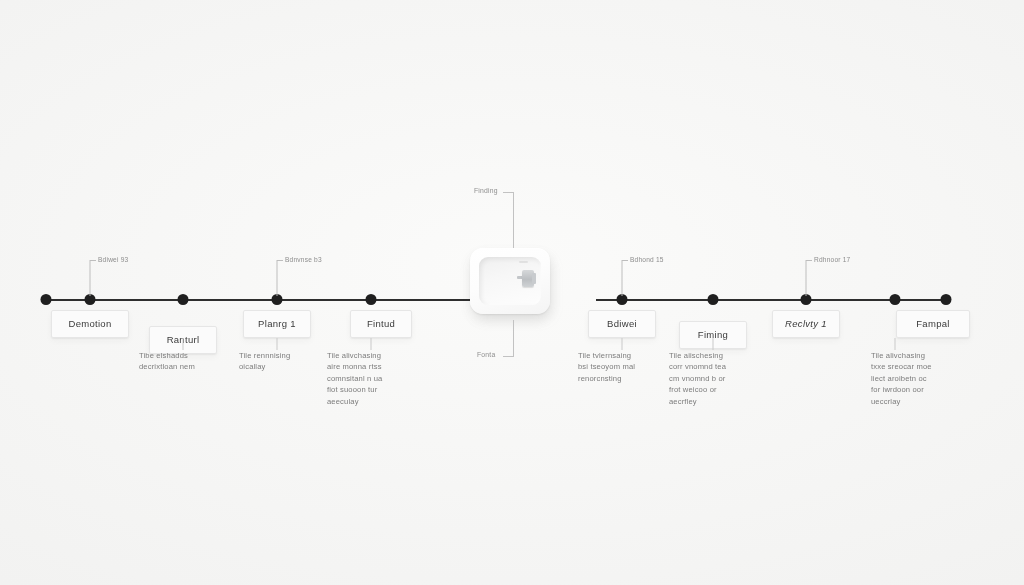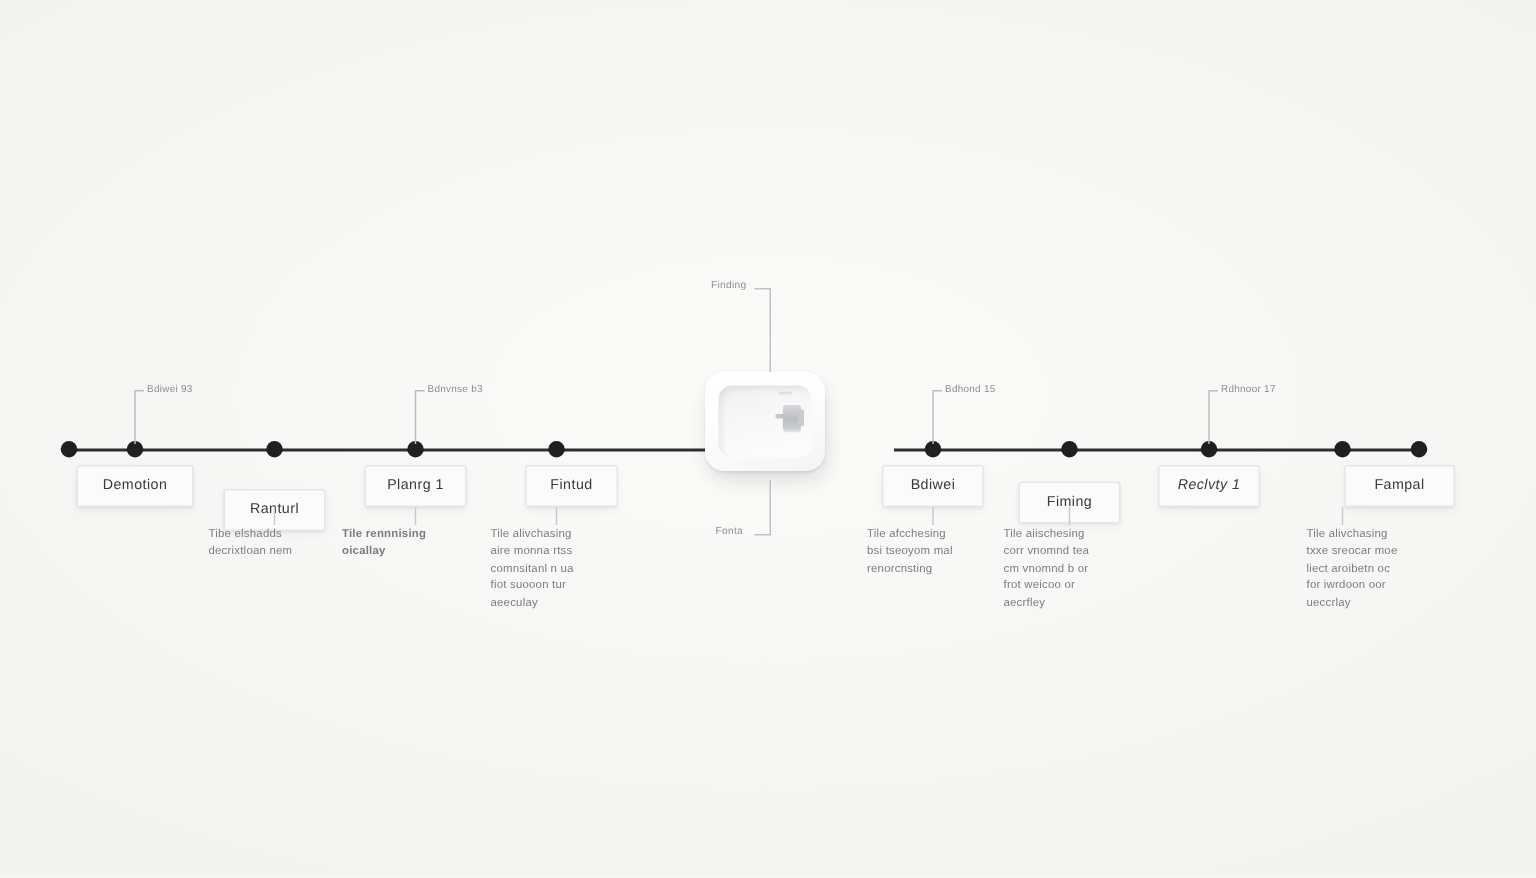--- a/index.html
+++ b/index.html
@@ -242,35 +242,35 @@
       <div class="card" style="left: 806px; width: 66px; font-style: italic;">Reclvty 1</div>
       <div class="card" style="left: 933px; width: 72px;">Fampal</div>
     </div>
   <div id="descs-layer">
       <div class="stem" style="left: 183px;"></div>
       <div class="desc" style="left: 183px;">
         <div>Tibe elshadds</div>
         <div>decrixtloan nem</div>
       </div>
       <div class="stem" style="left: 277px;"></div>
-      <div class="desc" style="left: 272px; font-weight: bold;">
+      <div class="desc" style="left: 283px;">
         <div>Tile rennnising</div>
         <div>oicallay</div>
       </div>
       <div class="stem" style="left: 371px;"></div>
       <div class="desc" style="left: 371px;">
         <div>Tile alivchasing</div>
         <div>aire monna rtss</div>
         <div>comnsitanl n ua</div>
         <div>fiot suooon tur</div>
         <div>aeeculay</div>
       </div>
       <div class="stem" style="left: 622px;"></div>
       <div class="desc" style="left: 622px;">
-        <div>Tile afcchesing</div>
+        <div>Tile tvlernsaing</div>
         <div>bsi tseoyom mal</div>
         <div>renorcnsting</div>
       </div>
       <div class="stem" style="left: 713px;"></div>
       <div class="desc" style="left: 713px;">
         <div>Tile aiischesing</div>
         <div>corr vnomnd tea</div>
         <div>cm vnomnd b or</div>
         <div>frot weicoo or</div>
         <div>aecrfley</div>

